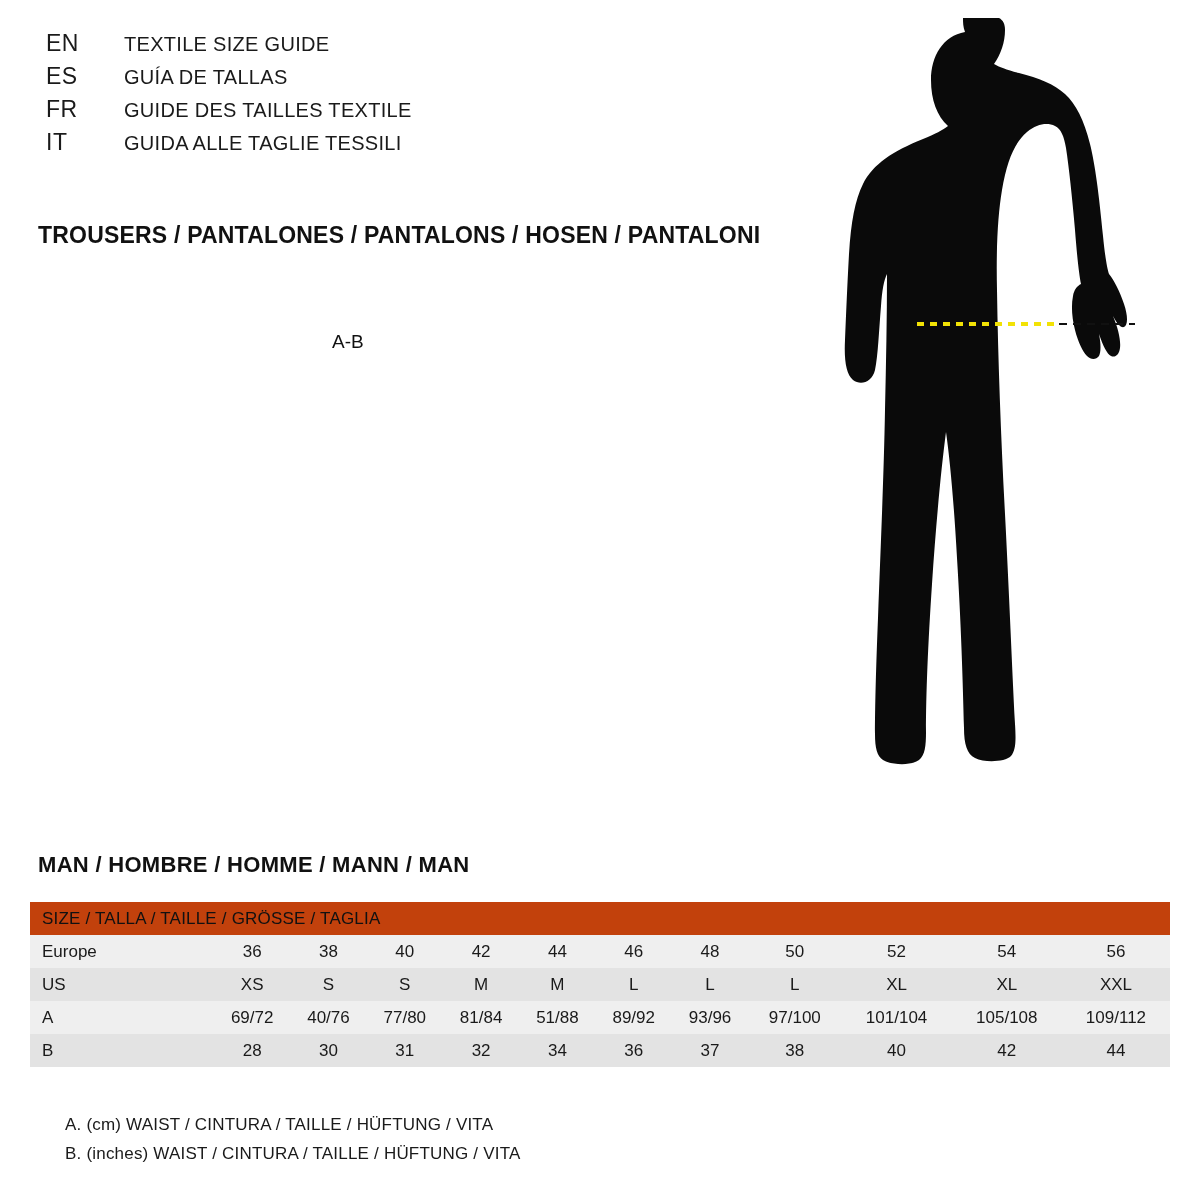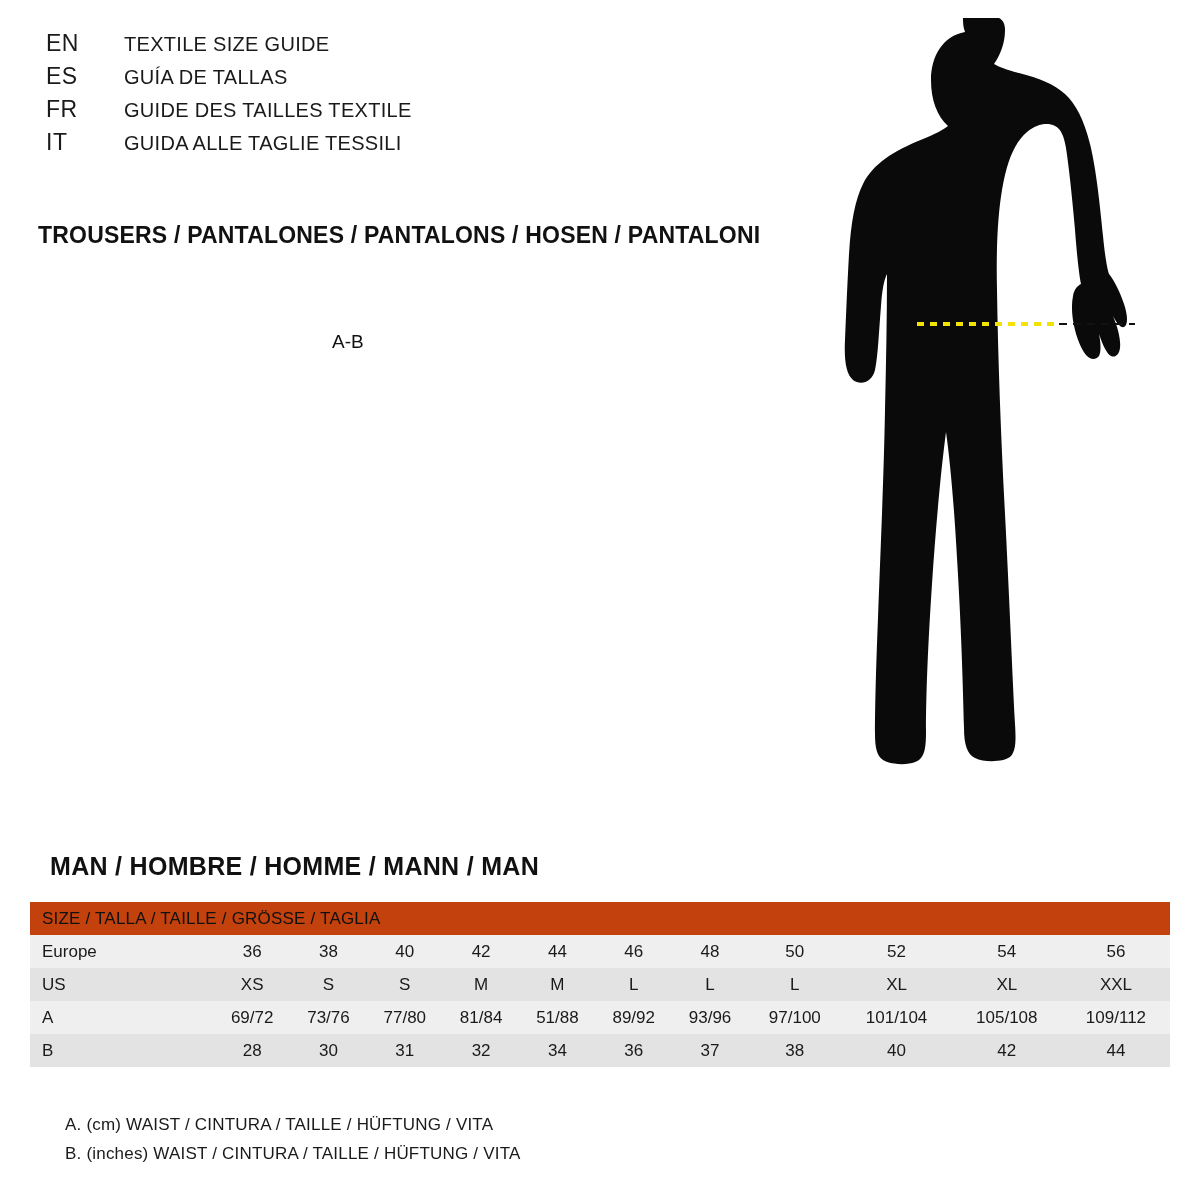--- a/index.html
+++ b/index.html
@@ -66,25 +66,24 @@
     top: 331px;
     font-size: 19px;
     color: #111;
   }
 
   
   .gender-title {
     position: absolute;
     left: 38px;
     top: 852px;
-    font-size: 25px;
+    font-size: 22px;
     font-weight: bold;
     letter-spacing: .3px;
     color: #111;
-    margin-left: 12px;
   }
   .size-table {
     position: absolute;
     left: 30px;
     top: 902px;
     width: 1140px;
     border-collapse: collapse;
     font-size: 17px;
   }
   .size-table th,
@@ -246,21 +245,21 @@
       <td>L</td>
       <td>L</td>
       <td>L</td>
       <td>XL</td>
       <td>XL</td>
       <td>XXL</td>
     </tr>
     <tr>
       <td class="rowhead">A</td>
       <td>69/72</td>
-      <td>73/76</td>
+      <td>40/76</td>
       <td>77/80</td>
       <td>81/84</td>
       <td>51/88</td>
       <td>89/92</td>
       <td>93/96</td>
       <td>97/100</td>
       <td>101/104</td>
       <td>105/108</td>
       <td>109/112</td>
     </tr>

